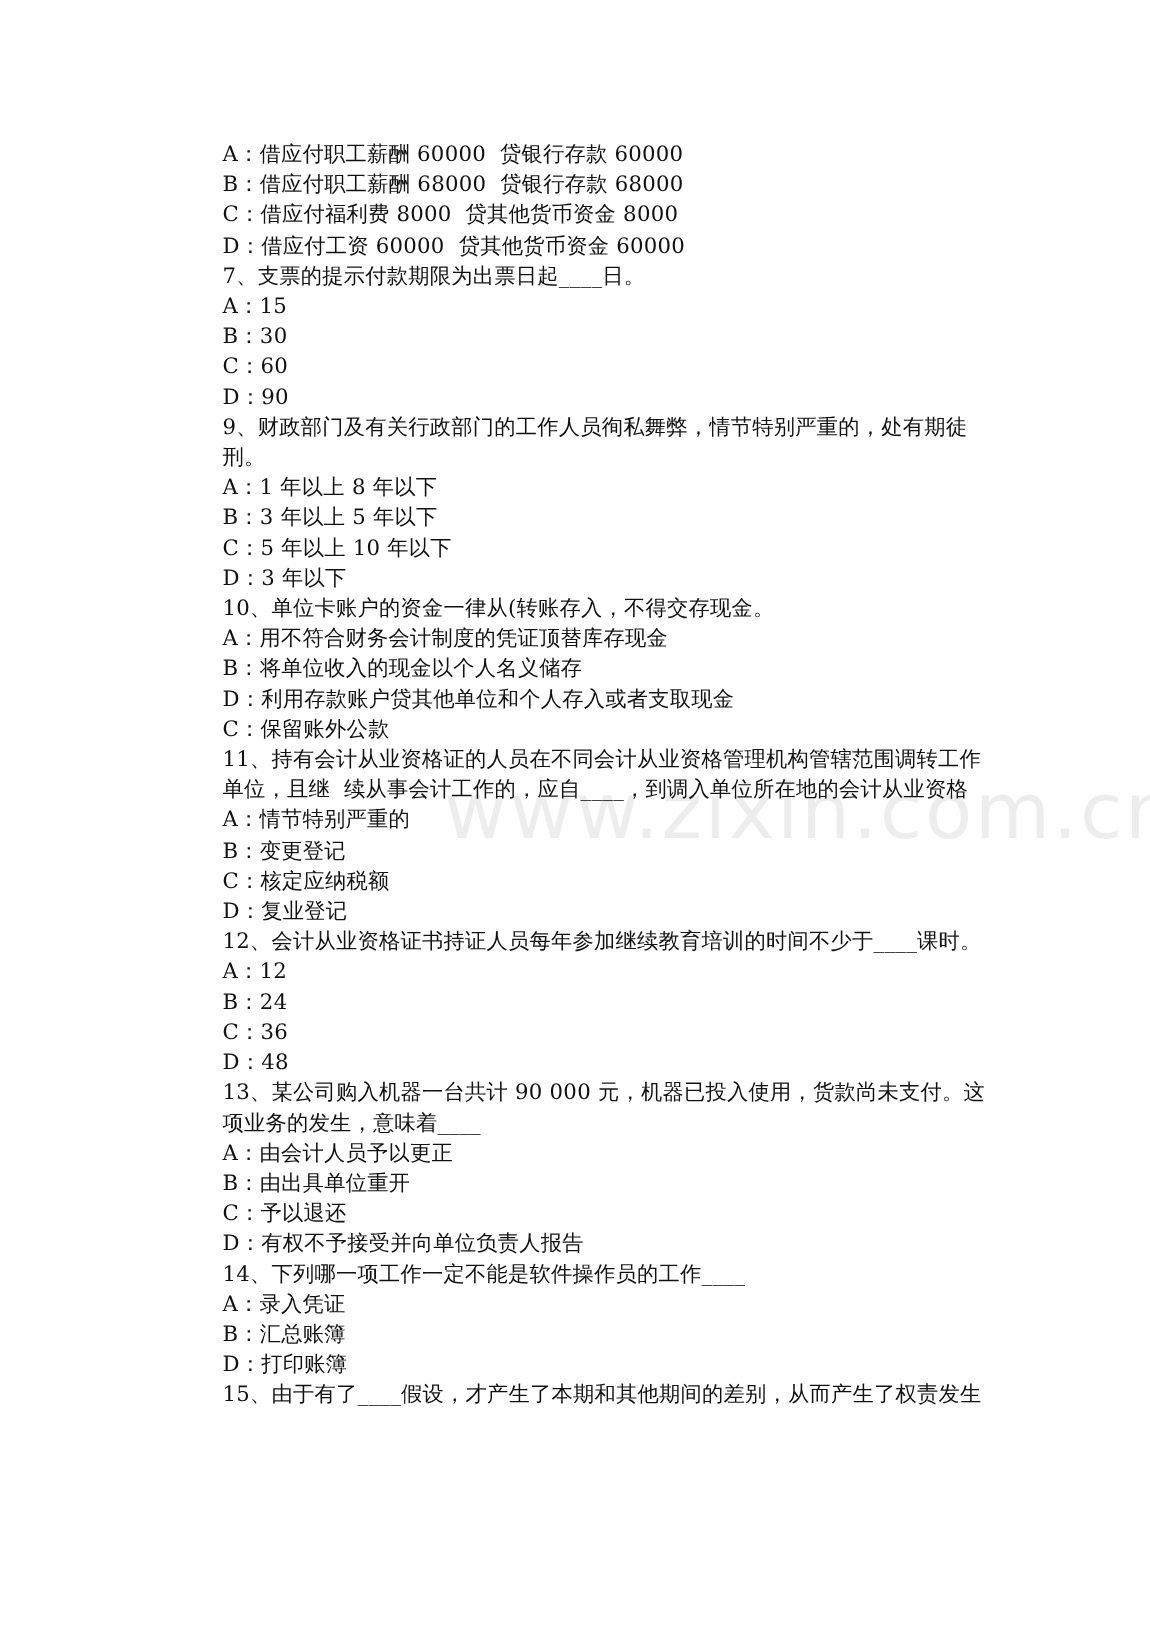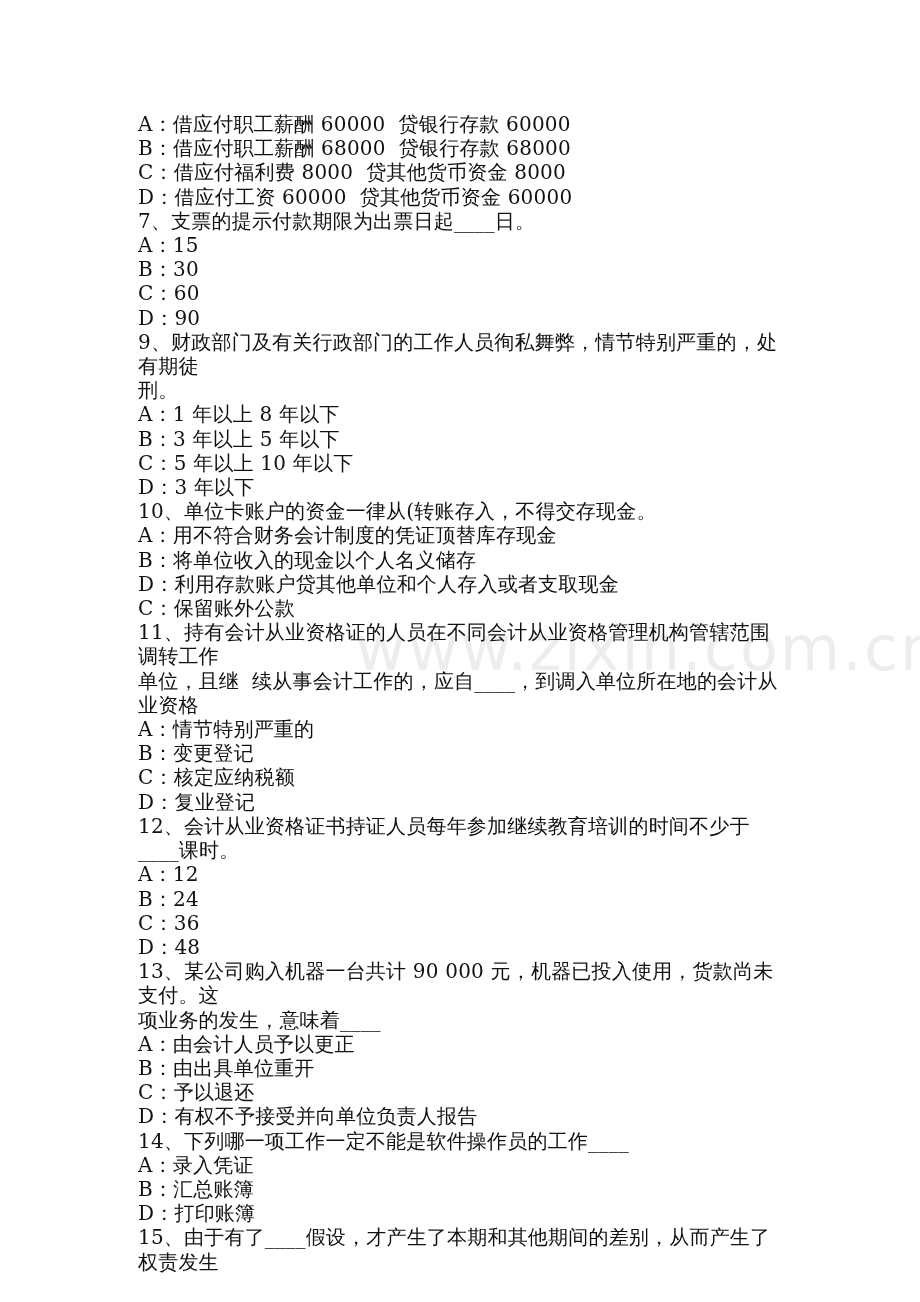--- a/index.html
+++ b/index.html
@@ -1,19 +1,19 @@
 <!DOCTYPE html>
 <html><head>
 <meta charset="utf-8">
 <style>
   html, body { margin: 0; padding: 0; background: #ffffff; }
   body { width: 920px; height: 1302px; position: relative; overflow: hidden;
          font-family: "DejaVu Serif", "Liberation Serif", serif; color: #111; }
   .page { position: absolute; left: 138px; top: 112px; width: 650px; }
-  .line { font-size: 20px; line-height: 24.2px; white-space: pre-wrap; letter-spacing: 0.2px; }
+  .line { font-size: 17px; line-height: 24.2px; white-space: pre-wrap; letter-spacing: 0.2px; margin-left: 40px; }
   .watermark { position: absolute; left: 355px; top: 612px; font-family: "DejaVu Sans", sans-serif;
                font-size: 62px; color: rgba(0,0,0,0.07); letter-spacing: 2px; pointer-events: none; }
 </style>
 </head>
 <body>
 
 <div class="watermark">www.zixin.com.cn</div>
 <div class="page" id="page">
     <div class="line">A：借应付职工薪酬 60000  贷银行存款 60000</div>
     <div class="line">B：借应付职工薪酬 68000  贷银行存款 68000</div>

